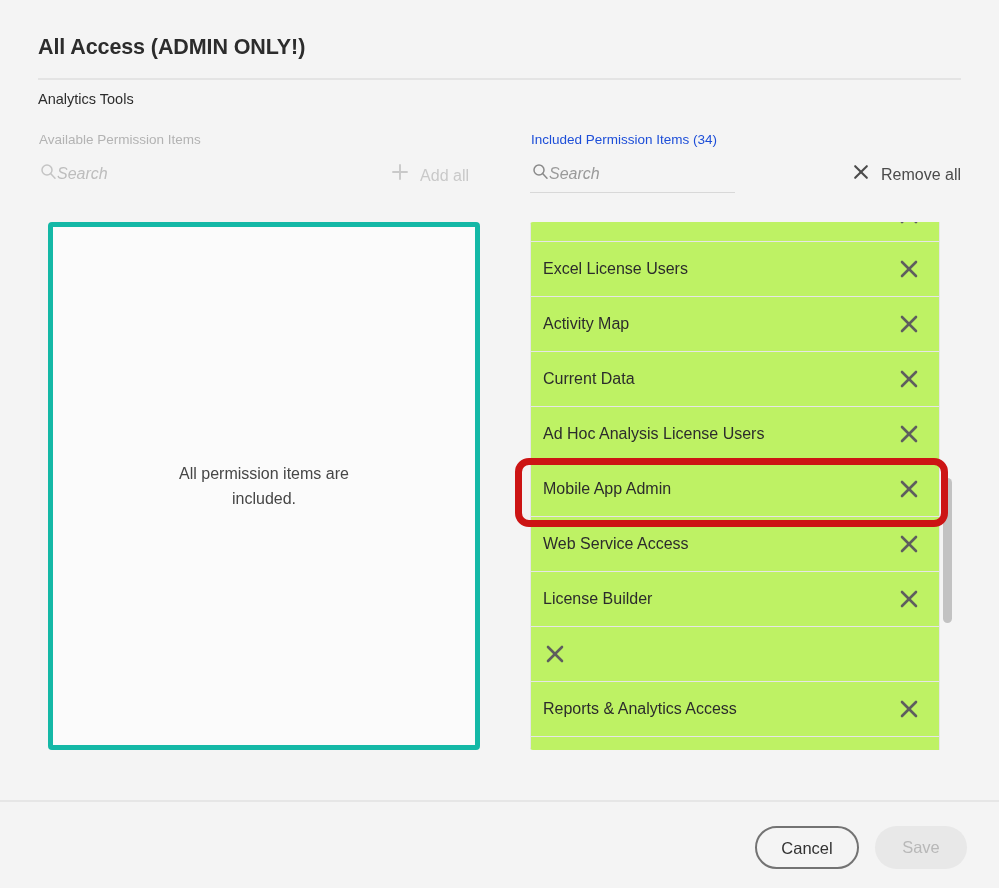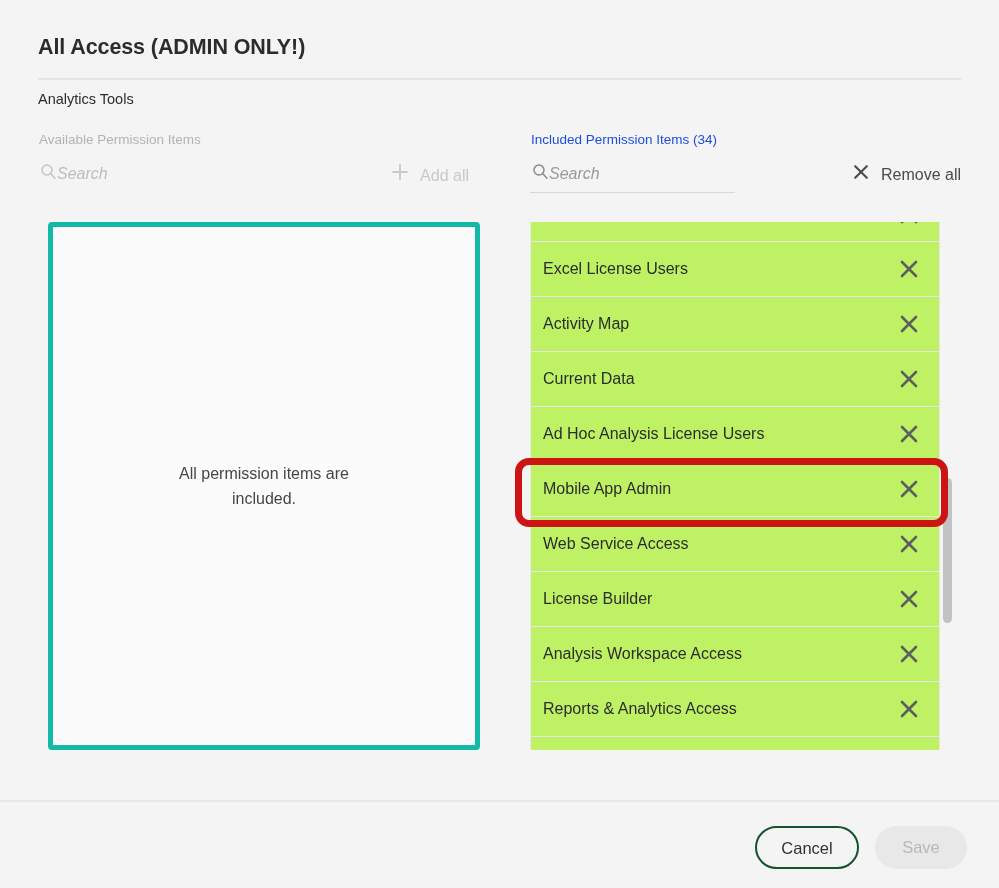--- a/index.html
+++ b/index.html
@@ -228,21 +228,21 @@
   .btn {
     height: 43px;
     border-radius: 22px;
     font-family: "Liberation Sans", sans-serif;
     font-size: 16.5px;
     padding: 0 24px;
     line-height: 41px;
   }
   .btn-cancel {
     background: transparent;
-    border: 2px solid #14532d;
+    border: 2px solid #737373;
     color: #323232;
     cursor: pointer;
     min-width: 104px;
   }
   .btn-save {
     background: #e8e8e8;
     border: none;
     color: #b8b8b8;
     cursor: default;
     min-width: 92px;
@@ -366,21 +366,20 @@
             </svg></span></button>
       </div>
       <div class="list-item">
         <span class="list-item-label">License Builder</span>
         <button class="remove-btn"><span><svg width="24" height="24" viewBox="0 0 24 24">
               <line x1="5" y1="5" x2="19" y2="19" stroke="#5e5e5e" stroke-width="2.6" stroke-linecap="round"></line>
               <line x1="19" y1="5" x2="5" y2="19" stroke="#5e5e5e" stroke-width="2.6" stroke-linecap="round"></line>
             </svg></span></button>
       </div>
       <div class="list-item">
-        <span class="list-item-label">Analysis Workspace Access</span>
         <button class="remove-btn"><span><svg width="24" height="24" viewBox="0 0 24 24">
               <line x1="5" y1="5" x2="19" y2="19" stroke="#5e5e5e" stroke-width="2.6" stroke-linecap="round"></line>
               <line x1="19" y1="5" x2="5" y2="19" stroke="#5e5e5e" stroke-width="2.6" stroke-linecap="round"></line>
             </svg></span></button>
       </div>
       <div class="list-item">
         <span class="list-item-label">Reports &amp; Analytics Access</span>
         <button class="remove-btn"><span><svg width="24" height="24" viewBox="0 0 24 24">
               <line x1="5" y1="5" x2="19" y2="19" stroke="#5e5e5e" stroke-width="2.6" stroke-linecap="round"></line>
               <line x1="19" y1="5" x2="5" y2="19" stroke="#5e5e5e" stroke-width="2.6" stroke-linecap="round"></line>

